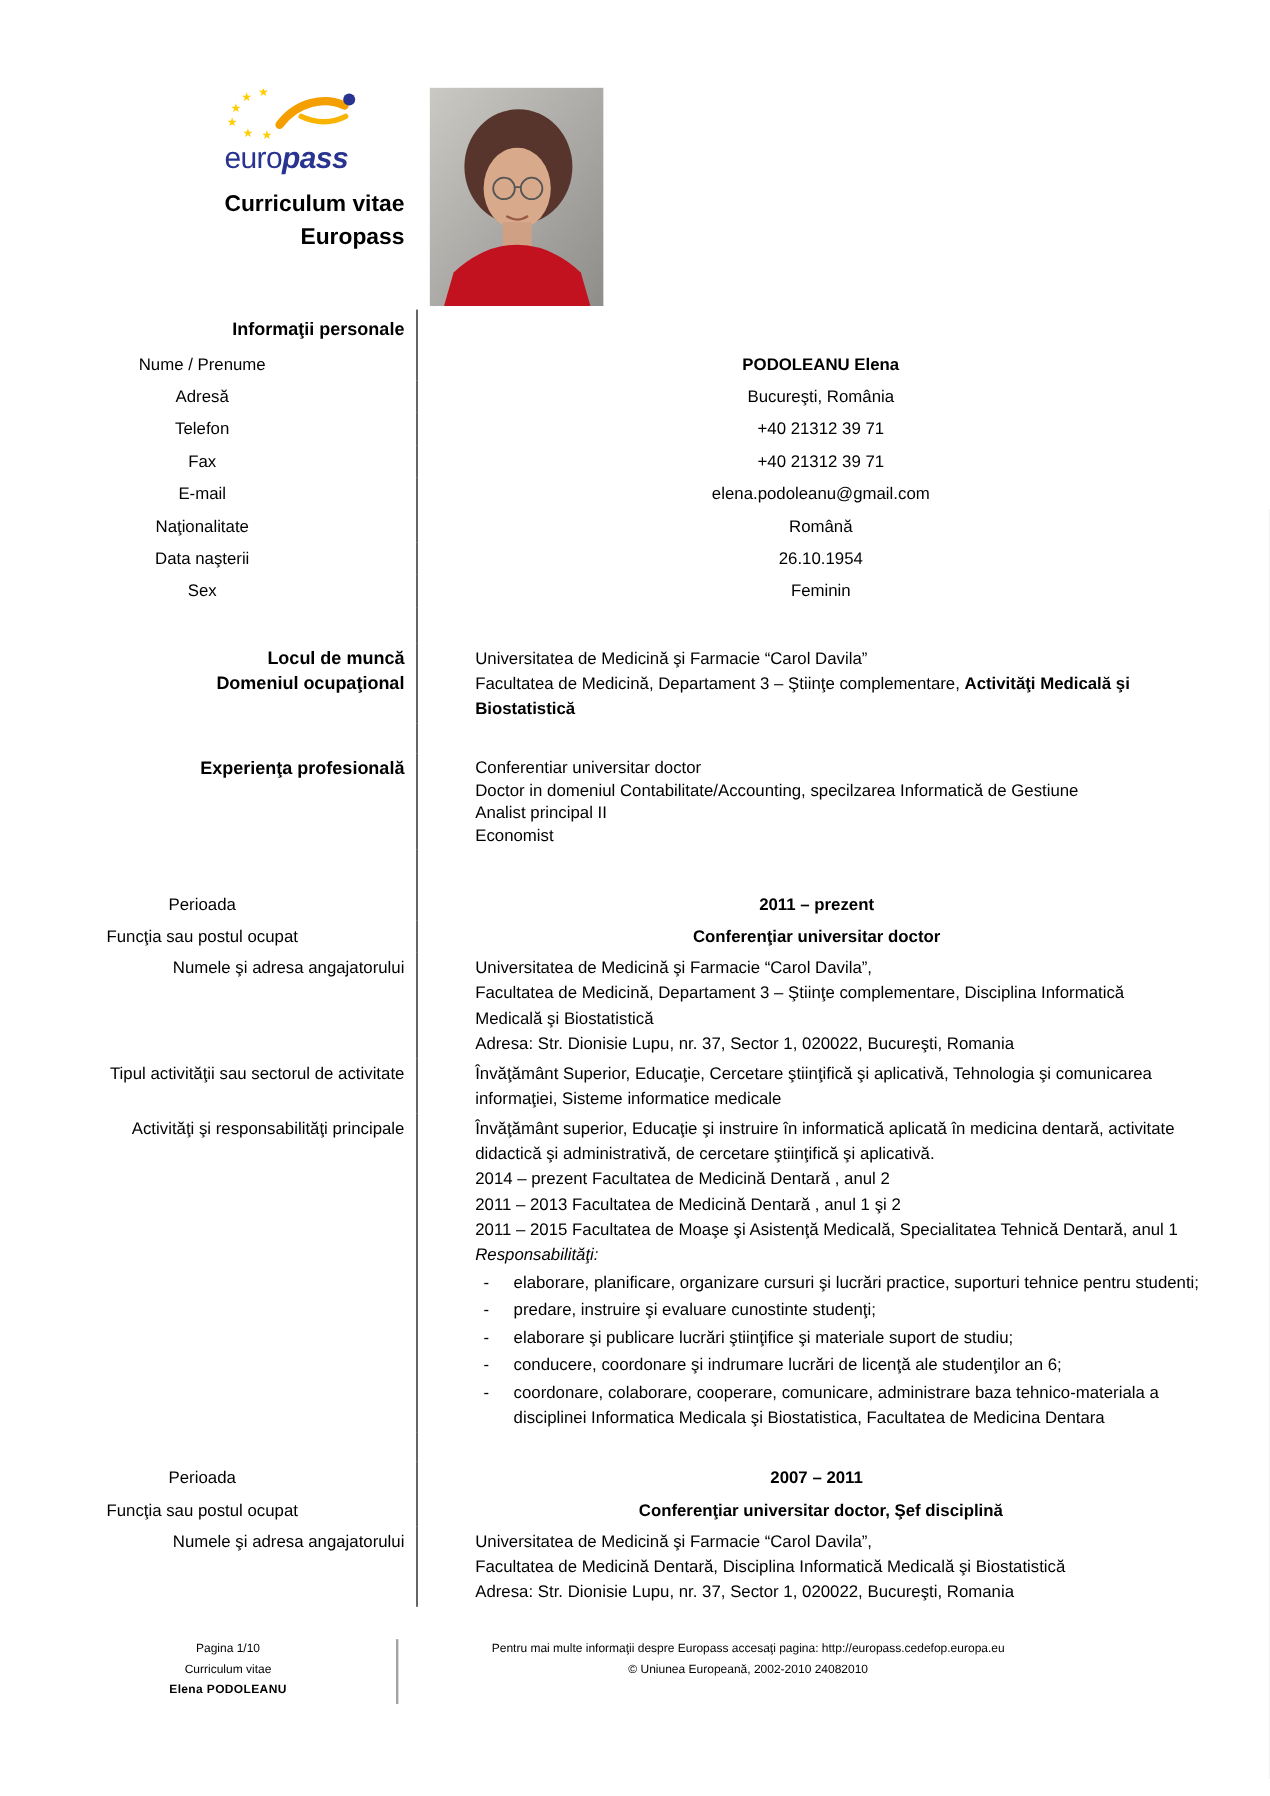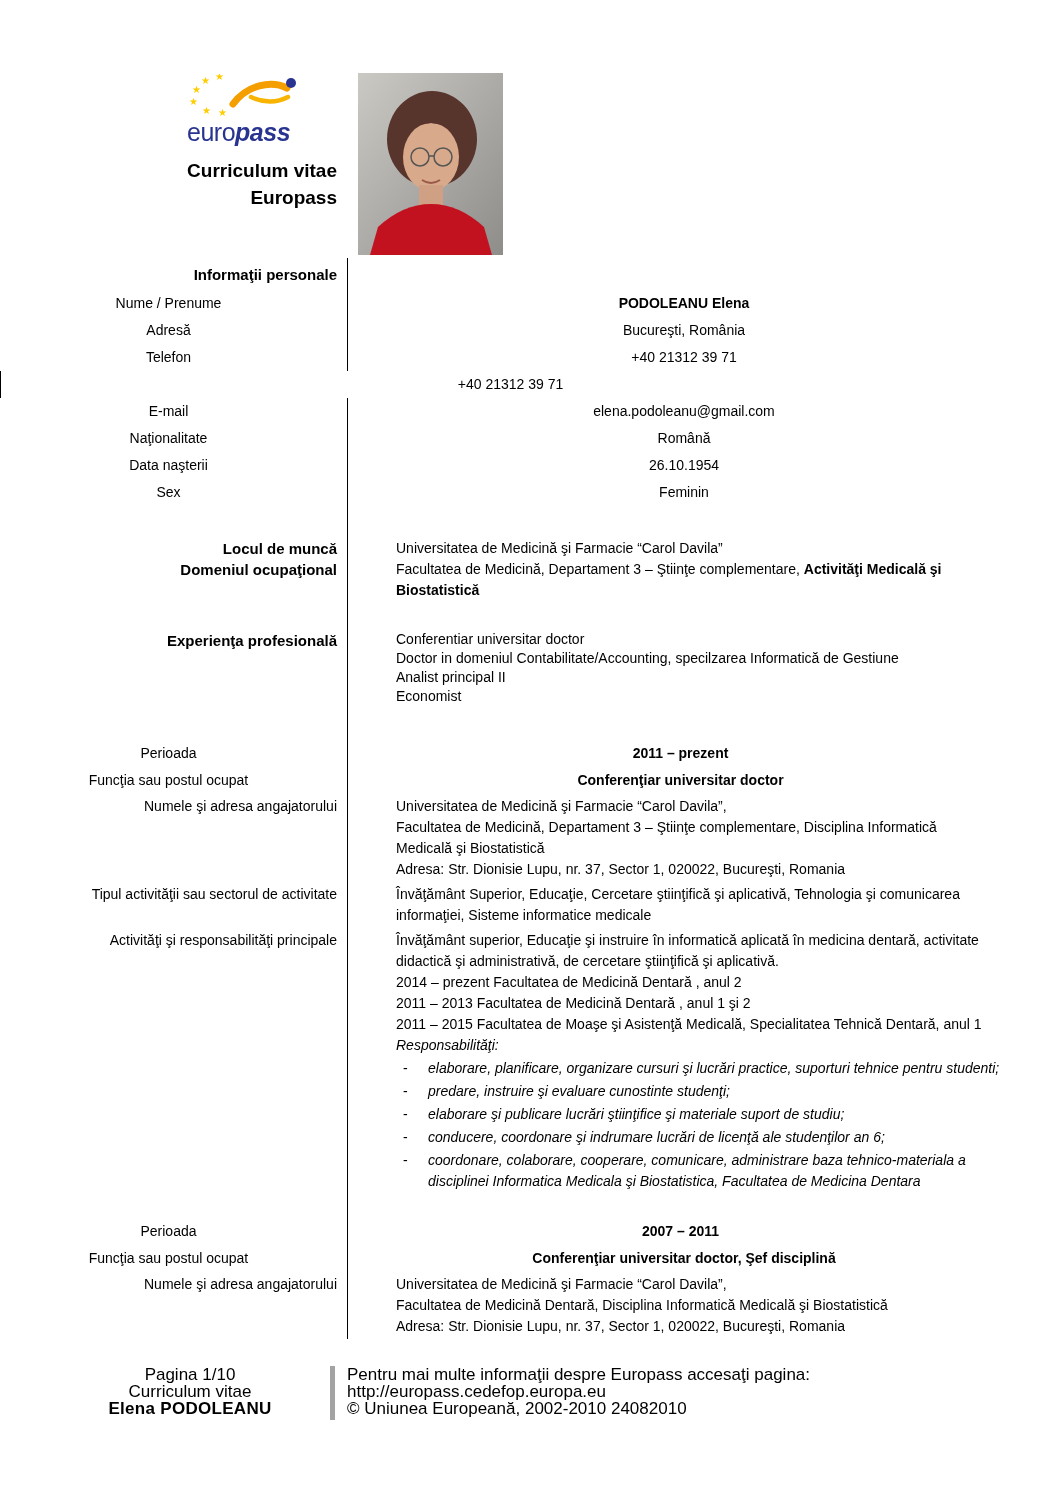--- a/index.html
+++ b/index.html
@@ -35,25 +35,25 @@
   .photo { margin-top: 73px; width: 145px; height: 182px; }
   .photo svg { display: block; }
 
   .head-row { height: 32px; }
   .head-row .lcol { padding-top: 6px; }
 
   .resp-head { font-style: italic; line-height: 21px; }
   .bullets { margin-top: 1px; }
   .bullet { display: flex; line-height: 21px; margin-top: 2px; }
   .bmark { width: 32px; flex: none; padding-left: 7px; }
-  .btext { flex: 1; font-style: italic; }
-
-  .footer { position: absolute; top: 1366px; left: 0; width: 943px; display: flex; font-size: 17px; line-height: 17px; }
+  .btext { flex: 1; }
+
+  .footer { position: absolute; top: 1366px; left: 0; width: 943px; display: flex; font-size: 10px; line-height: 17px; }
   .f-left { width: 280px; margin-left: 50px; flex: none; text-align: center; }
-  .f-right { flex: 1; border-left: 5px solid #a3a3a3; padding-left: 12px; margin-right: 40px; min-height: 54px; }
+  .f-right { flex: 1; border-left: 2px solid #a3a3a3; padding-left: 12px; margin-right: 40px; min-height: 54px; text-align: center; }
   .f-author { font-weight: bold; letter-spacing: 0.3px; }
 </style>
 </head>
 <body>
 
 <div class="page">
 
   <div class="row header-row">
     <div class="lcol header-left">
       <div class="logo">
@@ -110,20 +110,21 @@
   </div>
   <div class="row frow">
     <div class="lcol"><span>Adresă</span></div>
     <div class="rcol"><span>Bucureşti, România</span></div>
   </div>
   <div class="row frow">
     <div class="lcol"><span>Telefon</span></div>
     <div class="rcol"><span>+40 21312 39 71</span></div>
   </div>
   <div class="row frow">
+    <div class="lcol"><span>Fax</span></div>
     <div class="rcol"><span>+40 21312 39 71</span></div>
   </div>
   <div class="row frow">
     <div class="lcol"><span>E-mail</span></div>
     <div class="rcol"><span>elena.podoleanu@gmail.com</span></div>
   </div>
   <div class="row frow">
     <div class="lcol"><span>Naţionalitate</span></div>
     <div class="rcol"><span>Română</span></div>
   </div>

